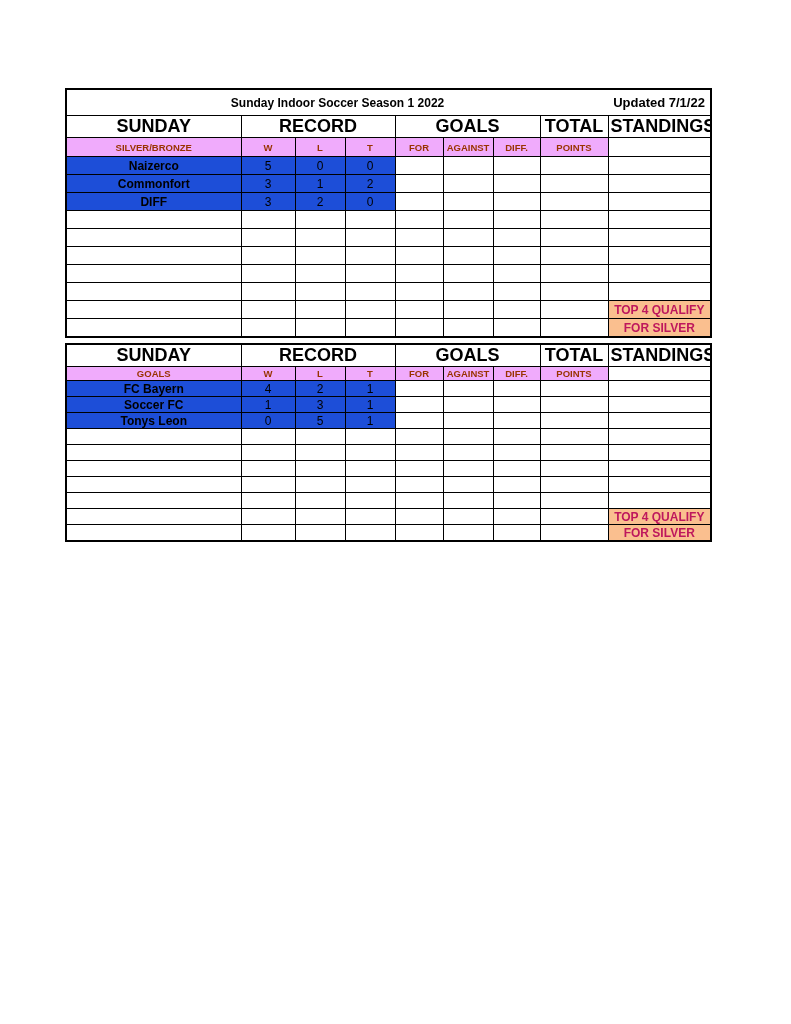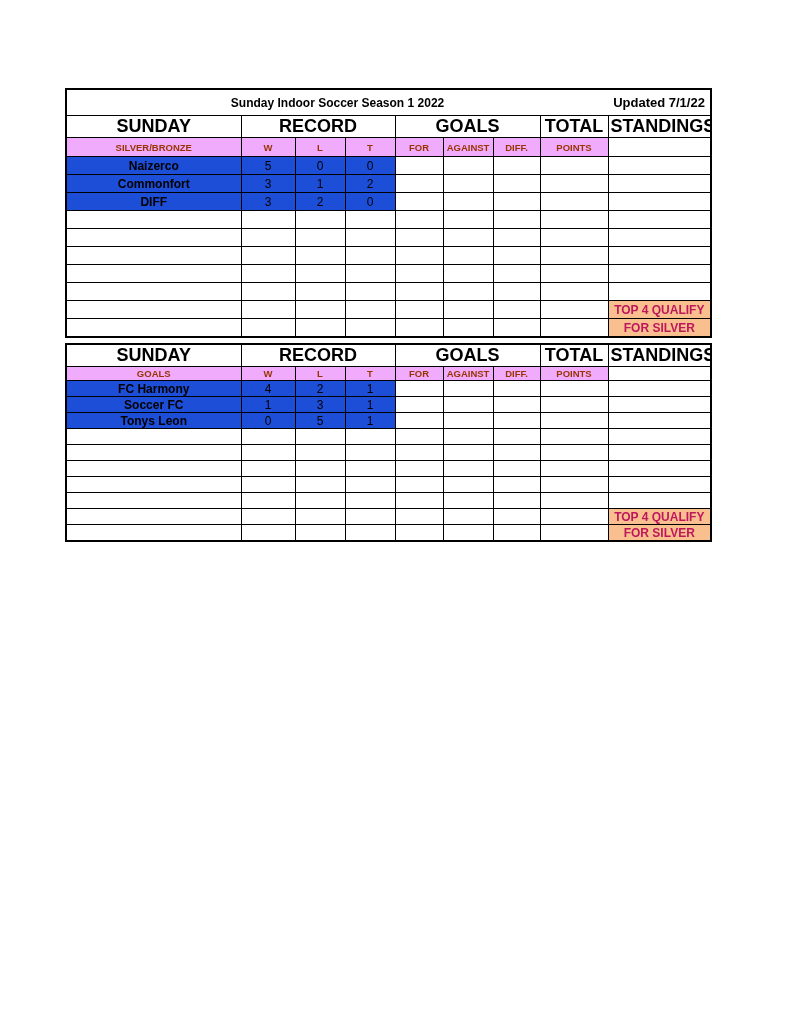--- a/index.html
+++ b/index.html
@@ -207,21 +207,21 @@
     <td>W</td>
     <td>L</td>
     <td>T</td>
     <td>FOR</td>
     <td>AGAINST</td>
     <td>DIFF.</td>
     <td>POINTS</td>
     <td class="std"></td>
   </tr>
   <tr>
-    <td class="g n">FC Harmony</td>
+    <td class="g n">FC Bayern</td>
     <td class="g v">4</td>
     <td class="g v">2</td>
     <td class="g v">1</td>
     <td></td>
         <td></td>
         <td></td>
         <td></td>
         <td></td>
   </tr>
   <tr>

